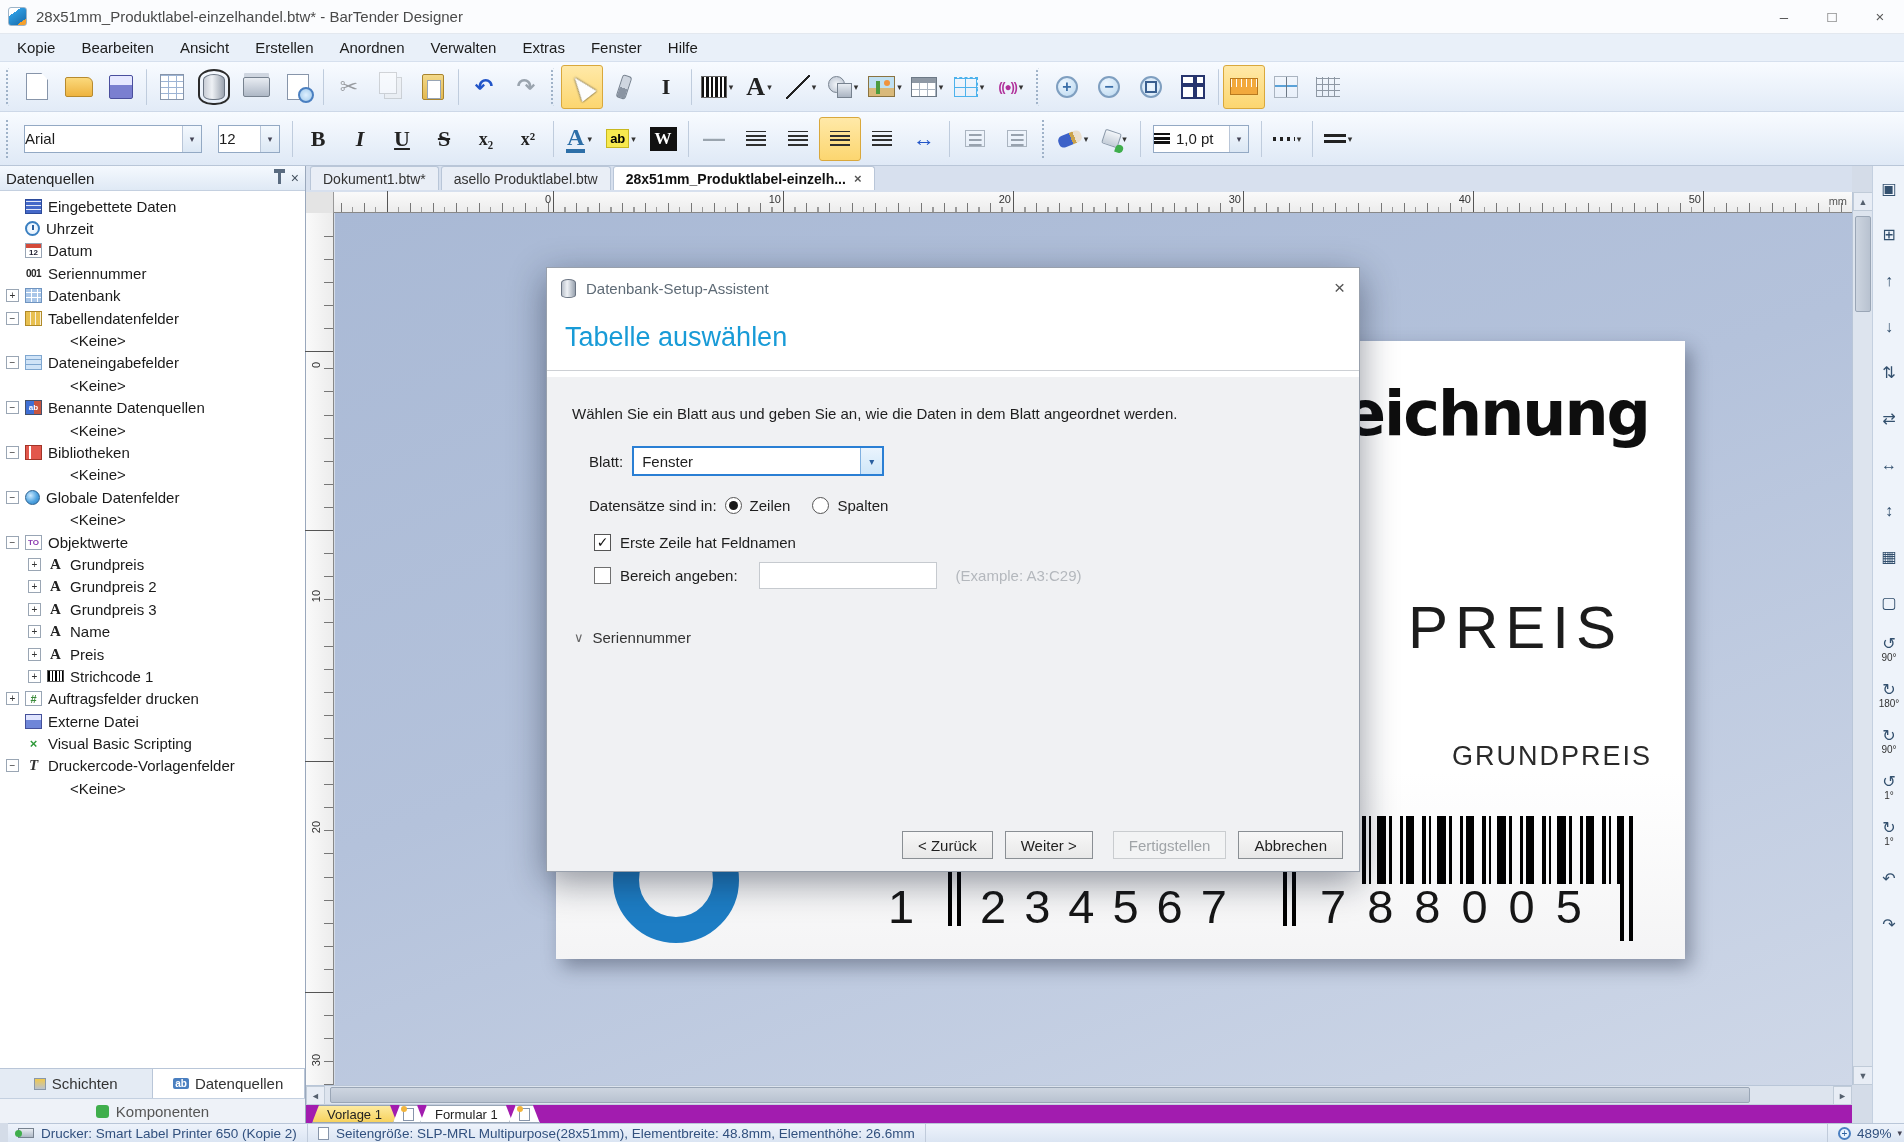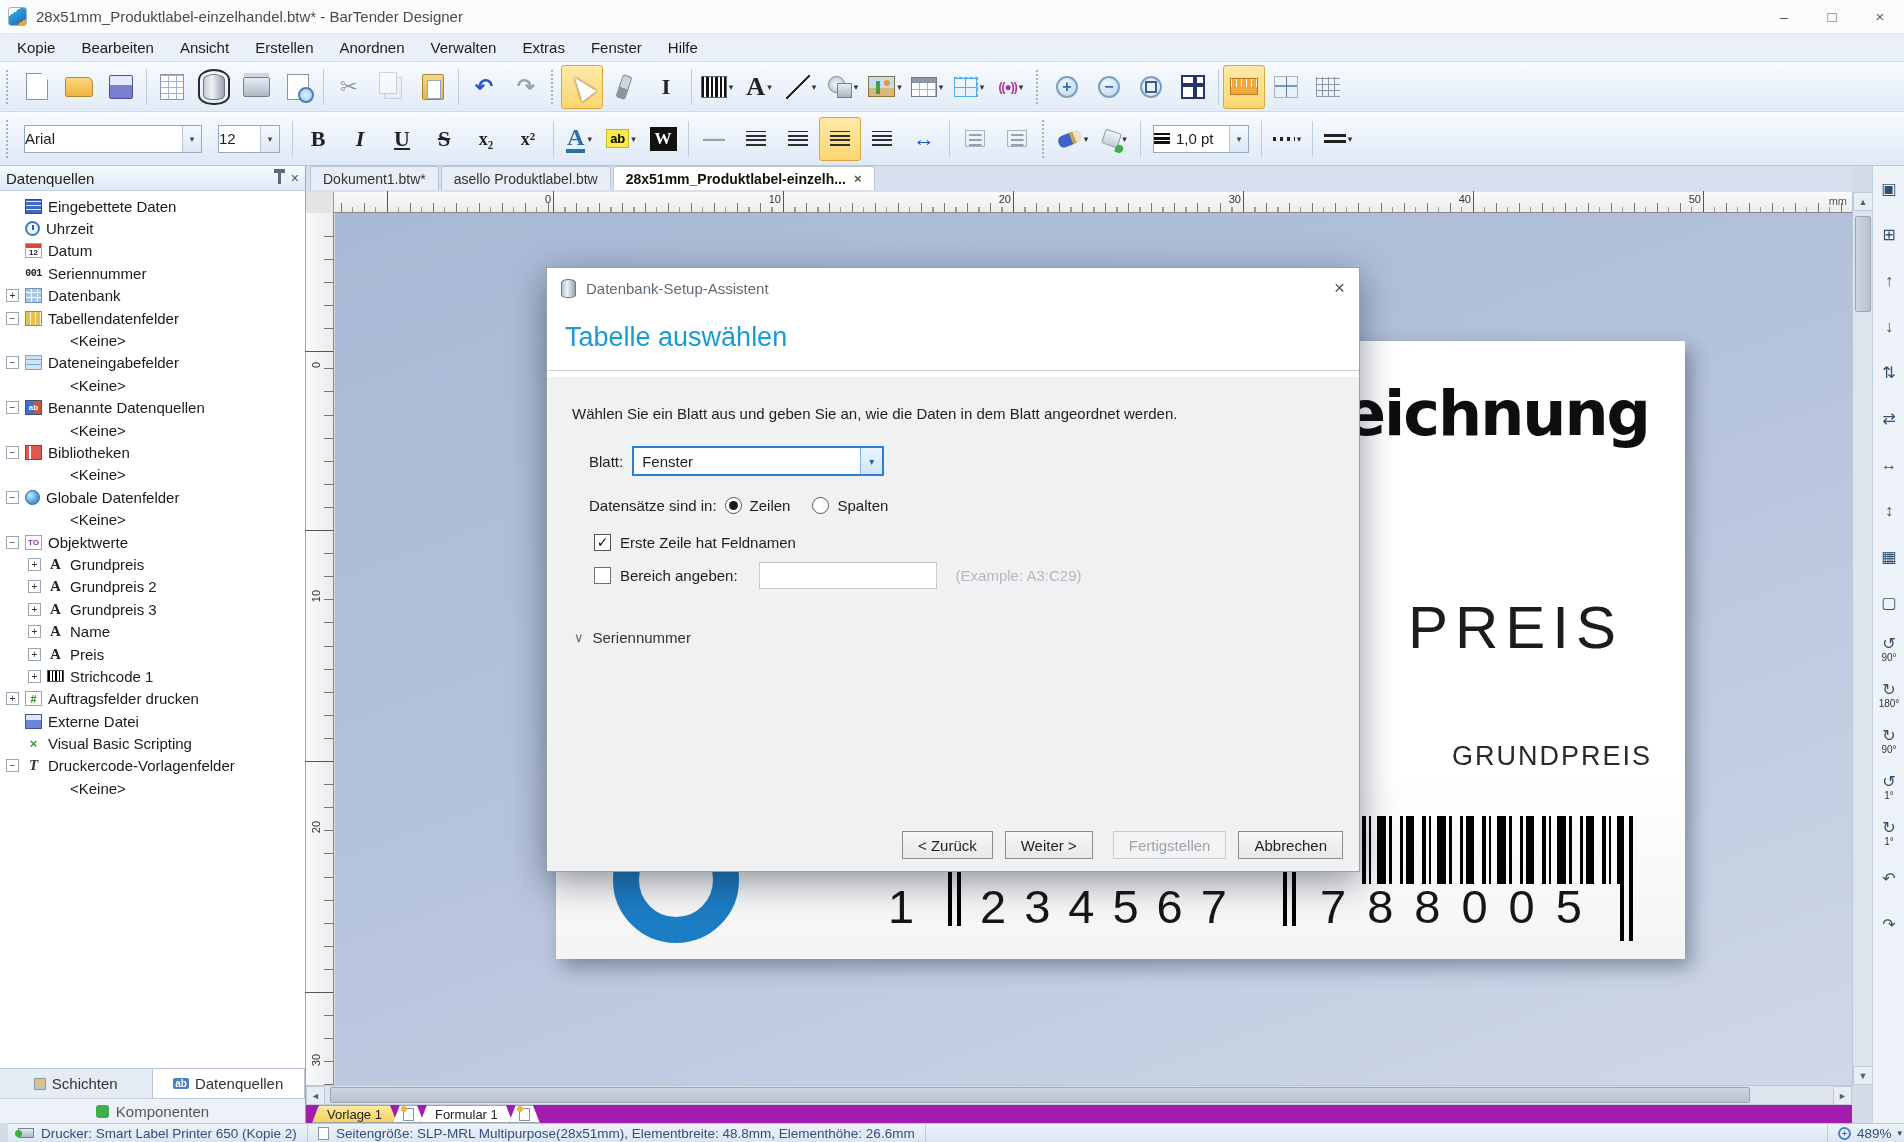--- a/index.html
+++ b/index.html
@@ -136,21 +136,21 @@
   .texp { width:13px; height:13px; min-width:13px; border:1px solid #9aa6b4; background:#fff; font-size:10px;
     line-height:11px; text-align:center; color:#333; }
   .texp:empty { border:none; background:none; }
   .ticon { width:17px; height:15px; min-width:17px; display:flex; align-items:center; justify-content:center;
     font-size:9px; font-weight:bold; color:#fff; }
   .ti-embed { background:#4468c8; border:1px solid #2c4a9a;
     background-image:repeating-linear-gradient(0deg,transparent 0 3px,rgba(255,255,255,.85) 3px 4px); }
   .ti-clock { border-radius:50%; width:15px; min-width:15px; border:2px solid #3a7fc0; background:radial-gradient(#fff,#d8ecff); position:relative; }
   .ti-clock::after { content:""; position:absolute; left:5px; top:2px; width:2px; height:5px; background:#2a5f9f; }
   .ti-date { background:linear-gradient(#d44a3a 0 4px,#fff 4px); border:1px solid #98a5b5; color:#223; font-size:8px; padding-top:3px; }
-  .ti-serial { color:#222; font-size:10px; letter-spacing:-0.5px;font-family:Liberation Mono, monospace; }
+  .ti-serial { color:#222; font-size:10px; letter-spacing:-0.5px; }
   .ti-db { background:#a9c6e8; border:1px solid #6f94c0;
     background-image:repeating-linear-gradient(0deg,transparent 0 4px,#fff 4px 5px),repeating-linear-gradient(90deg,transparent 0 5px,#fff 5px 6px); }
   .ti-tblf { background:#e8c050; border:1px solid #b08a28;
     background-image:repeating-linear-gradient(90deg,transparent 0 4px,rgba(255,255,255,.8) 4px 5px); }
   .ti-inpf { background:#cfe3f7; border:1px solid #7fa7d0;
     background-image:repeating-linear-gradient(0deg,transparent 0 4px,#7fa7d0 4px 5px); }
   .ti-named { background:linear-gradient(90deg,#3f6fd4 50%,#c8553f 50%); border:1px solid #44506a; font-size:8px; }
   .ti-lib { background:#e2574c; border:1px solid #a23428;
     background-image:linear-gradient(90deg,transparent 0 3px,#fff 3px 5px,transparent 5px); }
   .ti-globe { border-radius:50%; width:15px; min-width:15px; height:15px;

